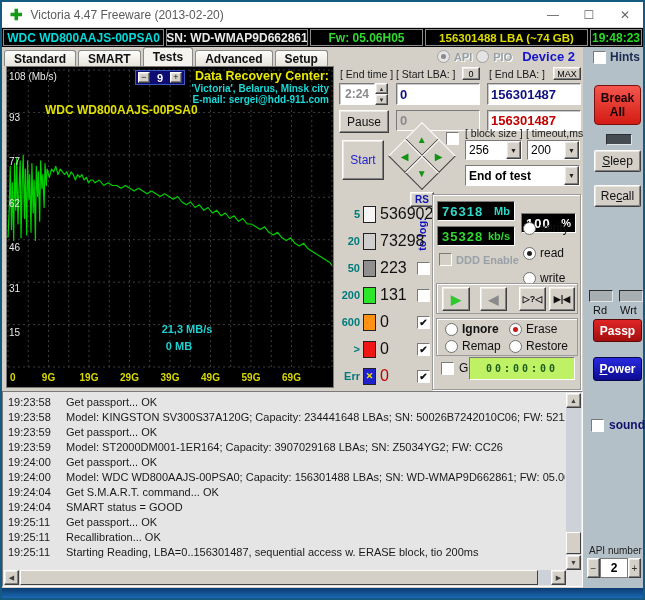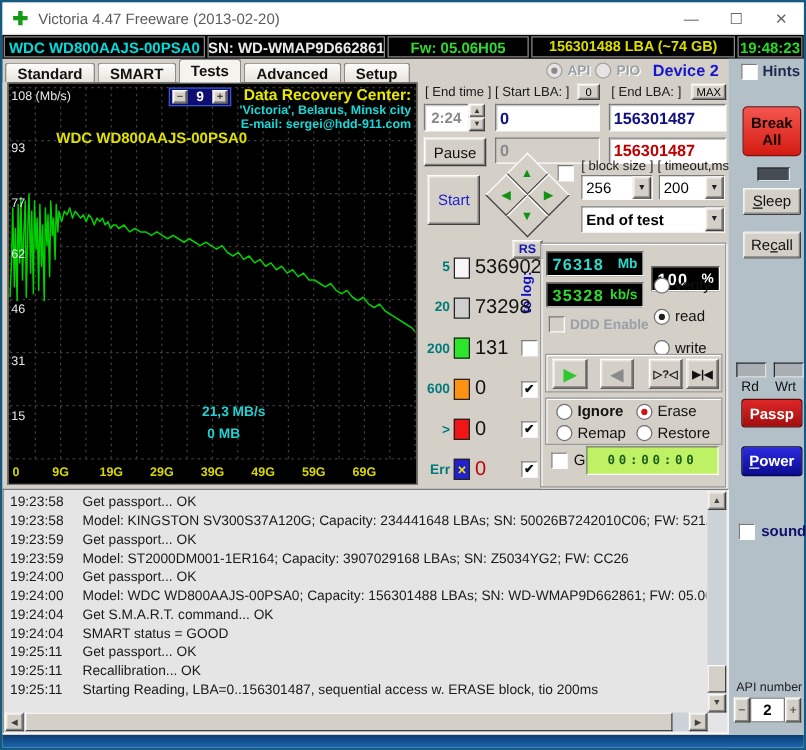--- a/index.html
+++ b/index.html
@@ -314,20 +314,26 @@
               <span class="ctr-label">5</span>
               <span class="ctr-block" style="background: rgb(246, 246, 246);"></span>
               <span class="ctr-val">536902</span>
             </div>
             <div class="ctr-row">
               <span class="ctr-label">20</span>
               <span class="ctr-block" style="background: rgb(207, 207, 207);"></span>
               <span class="ctr-val">73298</span>
             </div>
             <div class="ctr-row">
+              <span class="ctr-label">50</span>
+              <span class="ctr-block" style="background: rgb(143, 143, 143);"></span>
+              <span class="ctr-val">223</span>
+              <span class="cb ctr-cb"></span>
+            </div>
+            <div class="ctr-row">
               <span class="ctr-label">200</span>
               <span class="ctr-block" style="background: rgb(44, 230, 44);"></span>
               <span class="ctr-val">131</span>
               <span class="cb ctr-cb"></span>
             </div>
             <div class="ctr-row">
               <span class="ctr-label">600</span>
               <span class="ctr-block" style="background: rgb(255, 146, 18);"></span>
               <span class="ctr-val">0</span>
               <span class="cb ctr-cb checked"></span>

